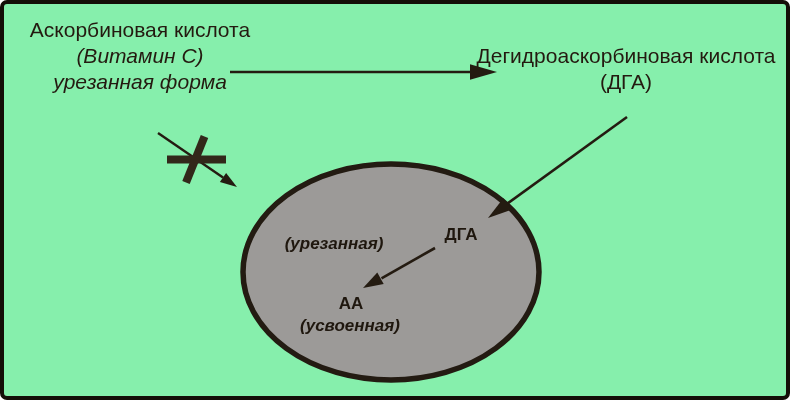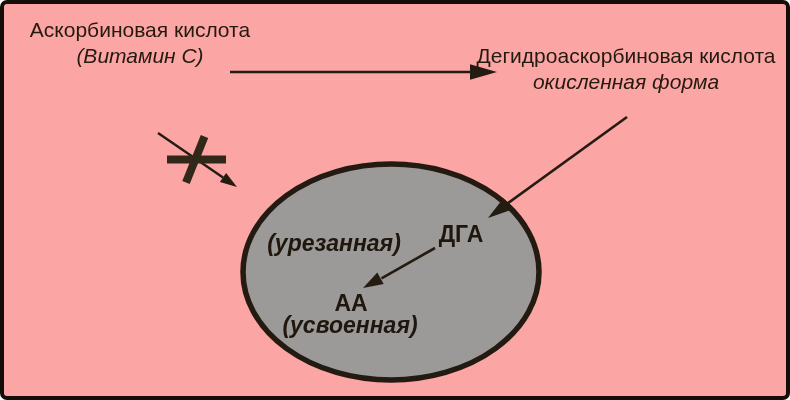--- a/index.html
+++ b/index.html
@@ -6,21 +6,21 @@
     margin: 0;
     padding: 0;
     background: #ffffff;
     font-family: "Liberation Sans", "DejaVu Sans", sans-serif;
   }
   .frame {
     position: relative;
     width: 790px;
     height: 400px;
     box-sizing: border-box;
-    background: #fca5a5;
+    background: #86efac;
     border: 4px solid #140e08;
     border-radius: 7px;
     overflow: hidden;
   }
   .shape-layer {
     position: absolute;
     left: 0; top: 0;
     width: 782px;
     height: 392px;
   }
@@ -30,21 +30,21 @@
     text-align: center;
     font-size: 21px;
     line-height: 26px;
     white-space: nowrap;
   }
   .txt .it { font-style: italic; text-align: center; }
   .lbl {
     position: absolute;
     color: #1f170e;
     text-align: center;
-    font-size: 23px;
+    font-size: 17px;
     font-weight: bold;
     line-height: 23px;
     white-space: nowrap;
   }
   .lbl.it { font-style: italic; }
 </style>
 </head>
 <body>
 
 <div class="frame">
@@ -75,25 +75,26 @@
 
     <g>
       <line x1="431" y1="244" x2="377.5" y2="274.3" stroke-width="2.6" stroke="#241b11"></line>
       <polygon points="359,284 373.3,268.6 379.7,280" fill="#241b11"></polygon>
     </g>
   </svg>
 
   <div class="txt" style="left:12px; top:13px; width:248px;">
     <div>Аскорбиновая кислота</div>
     <div class="it">(Витамин С)</div>
+    <div class="it">урезанная форма</div>
   </div>
 
   <div class="txt" style="left:464px; top:24px; width:316px;margin-top:15px;">
     <div>Дегидроаскорбиновая кислота</div>
-    <div class="it">окисленная форма</div>
+    <div>(ДГА)</div>
   </div>
 
   <div class="lbl it" style="left:248px; top:228px; width:164px;">(урезанная)</div>
 
   <div class="lbl" style="left:315px; top:288px; width:64px;">АА</div>
 
   <div class="lbl" style="left:425px; top:219px; width:64px;">ДГА</div>
 
   <div class="lbl" style="left:264px; top:310px; width:164px;font-style:italic;">(усвоенная)</div>
 

